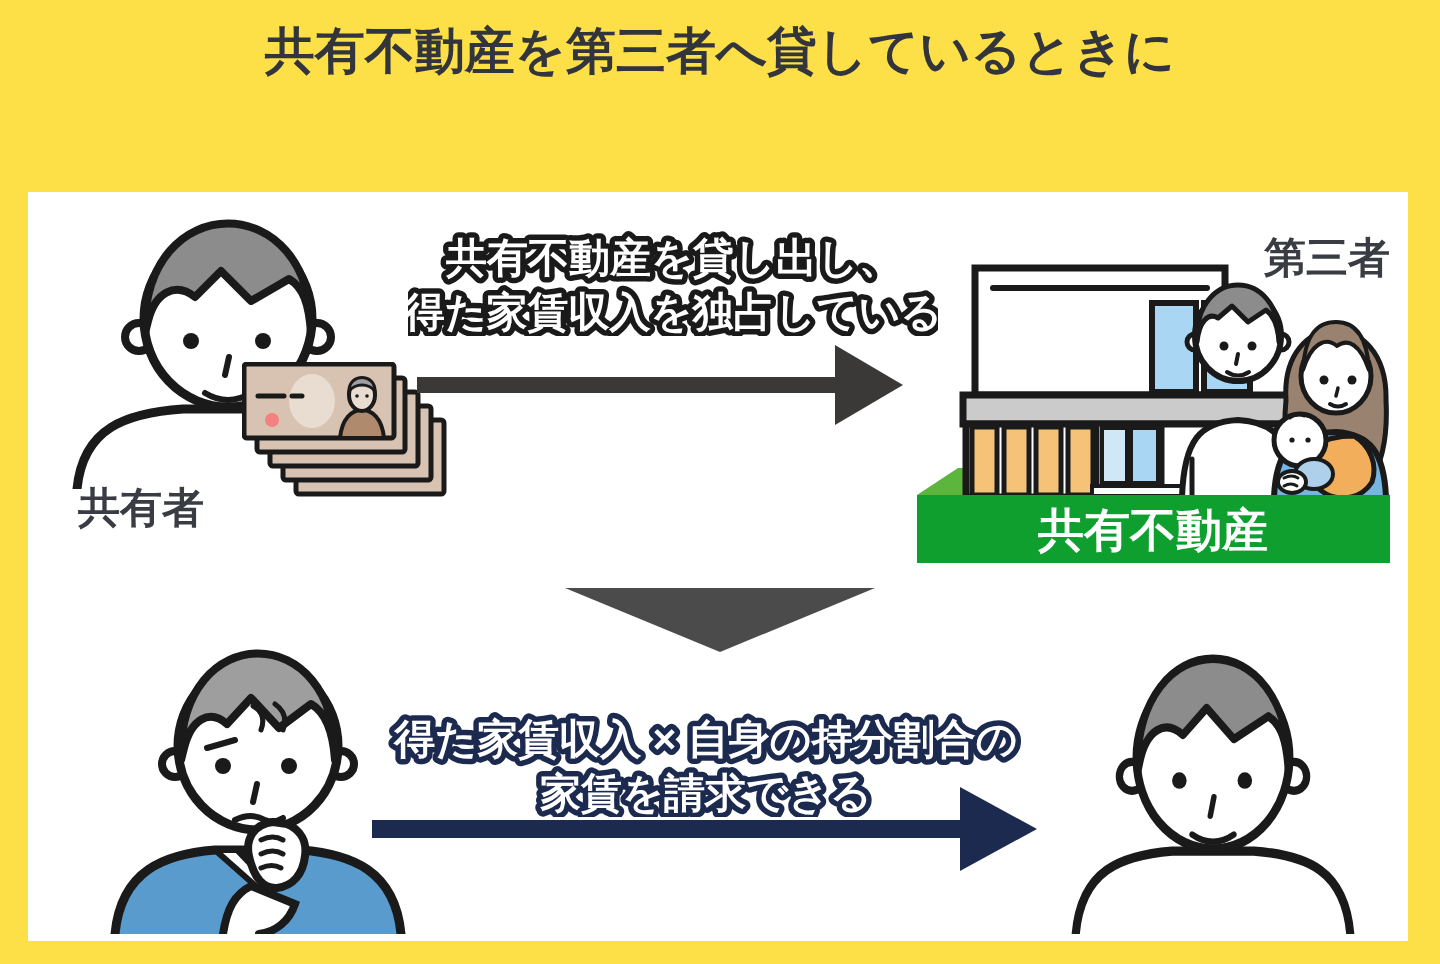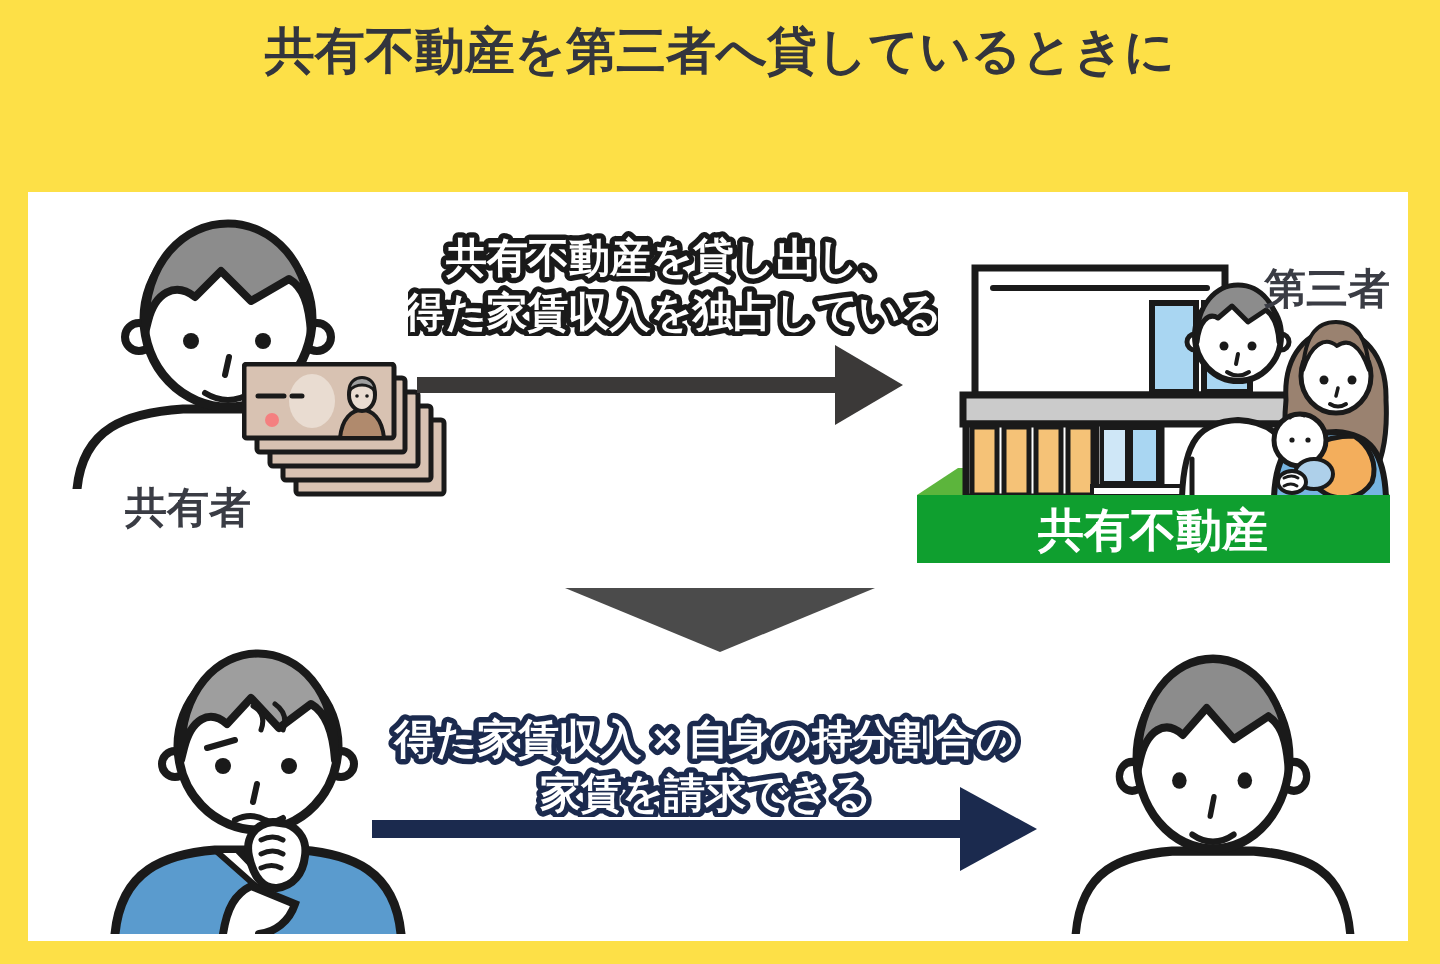--- a/index.html
+++ b/index.html
@@ -20,28 +20,28 @@
   }
   
   .panel{
     position:absolute;left:28px;top:192px;width:1380px;height:749px;
     background:#ffffff;
   }
   .panel > *{position:absolute;}
   svg{display:block;}
   
   .owner-illo   {left:35px;  top:25px;  width:330px; height:272px;}
-  .owner-label  {left:50px;  top:288px; width:220px; text-align:center;
+  .owner-label  {left:50px;  top:288px; width:220px; 
                  font-size:42px;font-weight:bold;color:#3a3c44;}
   .money        {left:214px; top:170px; width:205px; height:135px;}
   .cap-top      {left:380px; top:24px;  width:530px; height:120px;}
   .arrow-top    {left:389px; top:153px; width:486px; height:80px;}
   .property     {left:858px; top:32px;  width:505px; height:345px;}
   .third-label  {left:1150px;top:38px;  width:212px; text-align:right;
-                 font-size:42px;font-weight:bold;color:#3a3c44;margin-top:31px;}
+                 font-size:42px;font-weight:bold;color:#3a3c44;}
   .chevron      {left:537px; top:396px; width:310px; height:64px;}
   .cap-bottom   {left:338px; top:505px; width:680px; height:120px;}
   .arrow-bottom {left:344px; top:595px; width:665px; height:84px;}
   .thinker      {left:75px;  top:450px; width:310px; height:292px;}
   .receiver     {left:1035px;top:460px; width:300px; height:282px;}
   
   .cap-text{
     font-family:"Liberation Sans","DejaVu Sans",sans-serif;
     font-weight:bold;font-size:41px;
     paint-order:stroke fill;stroke-linejoin:round;

